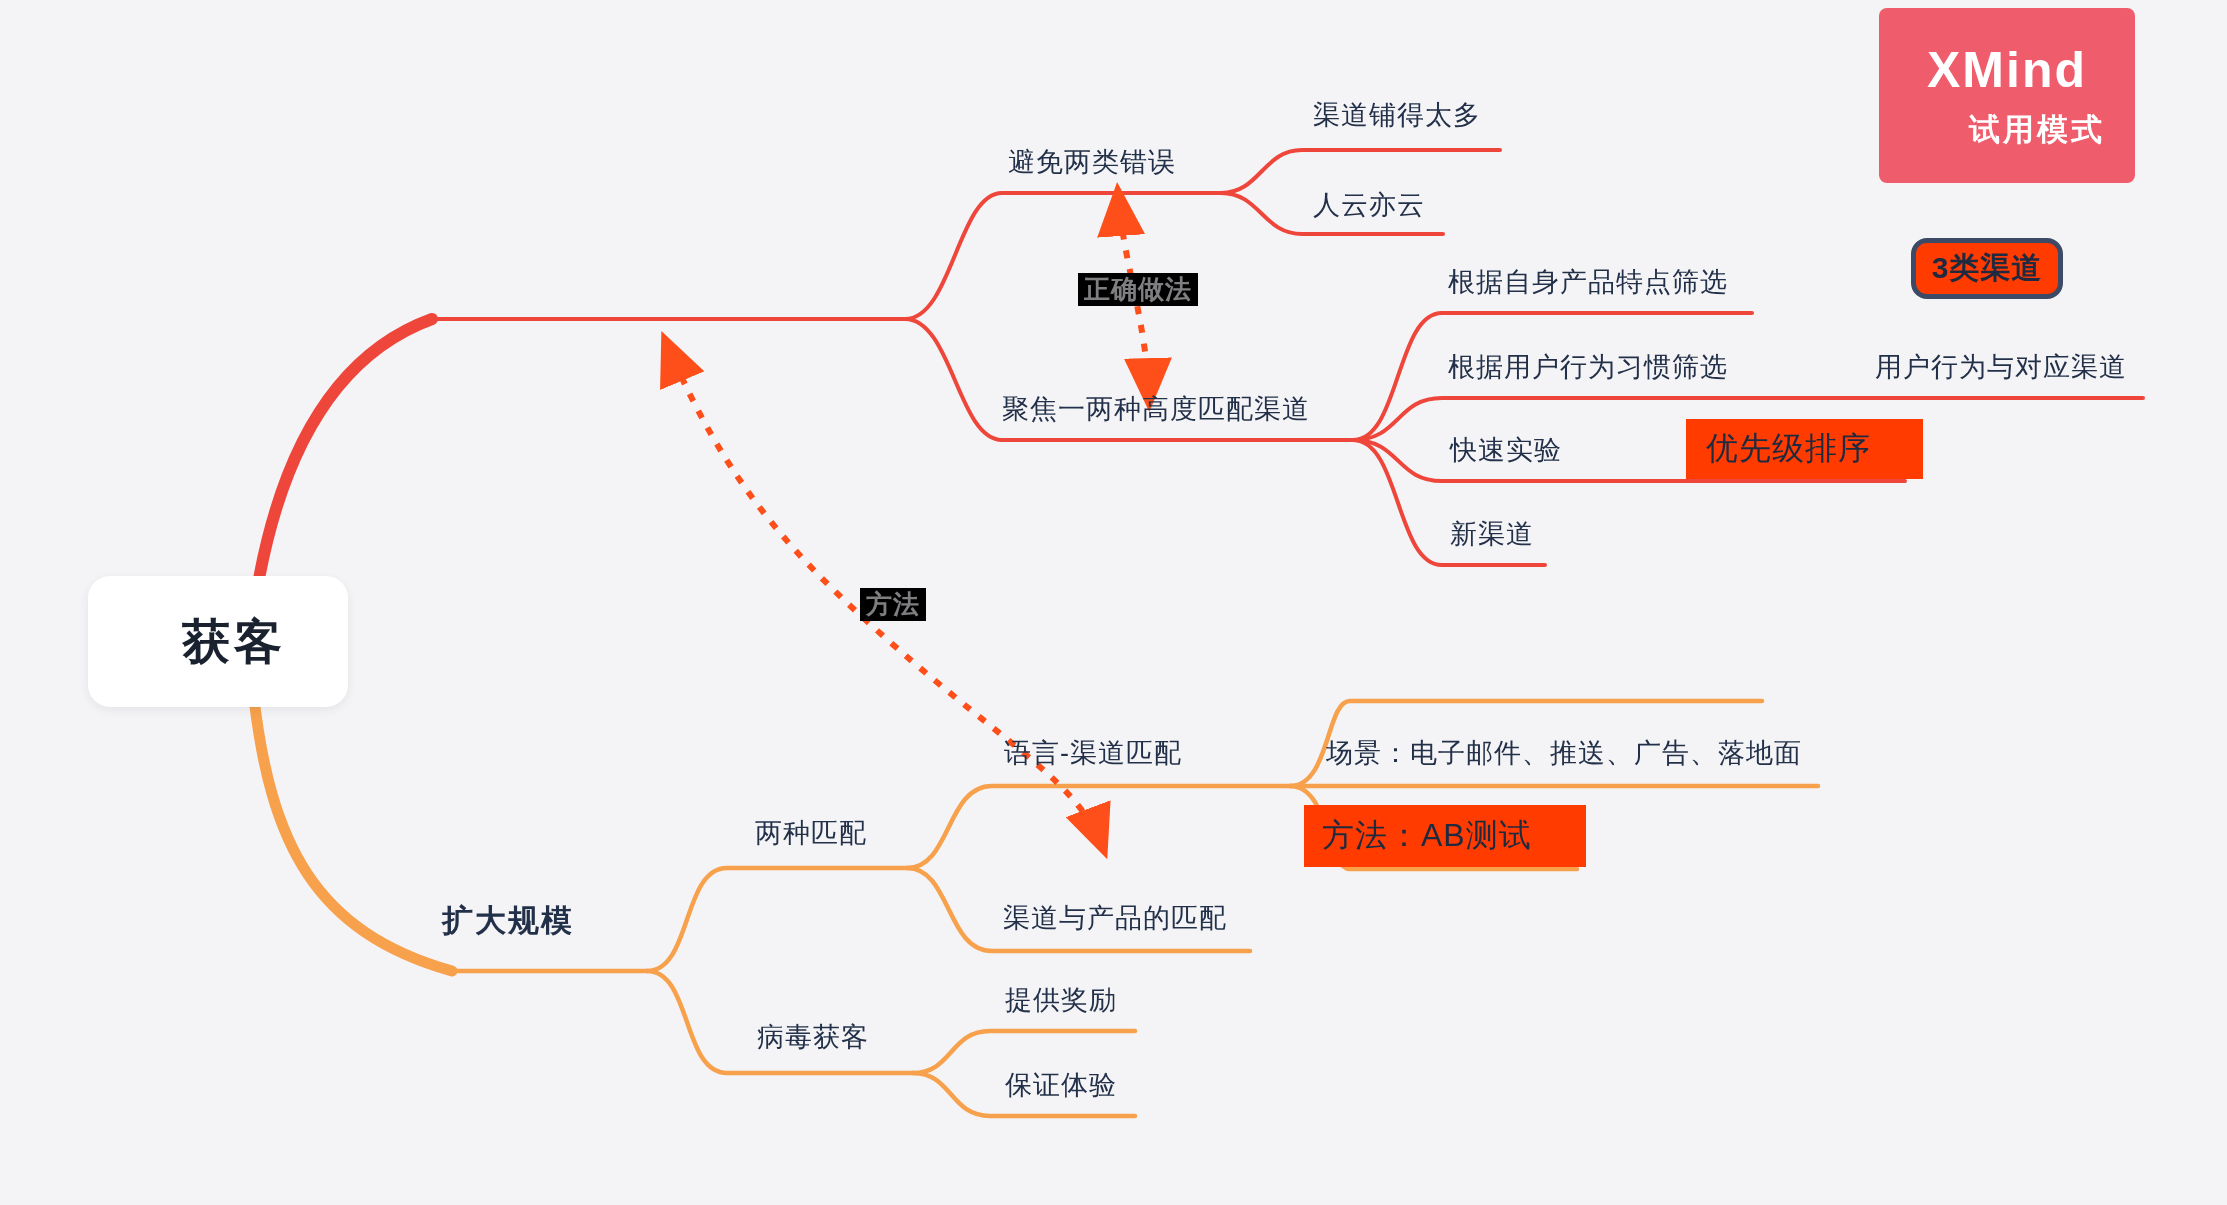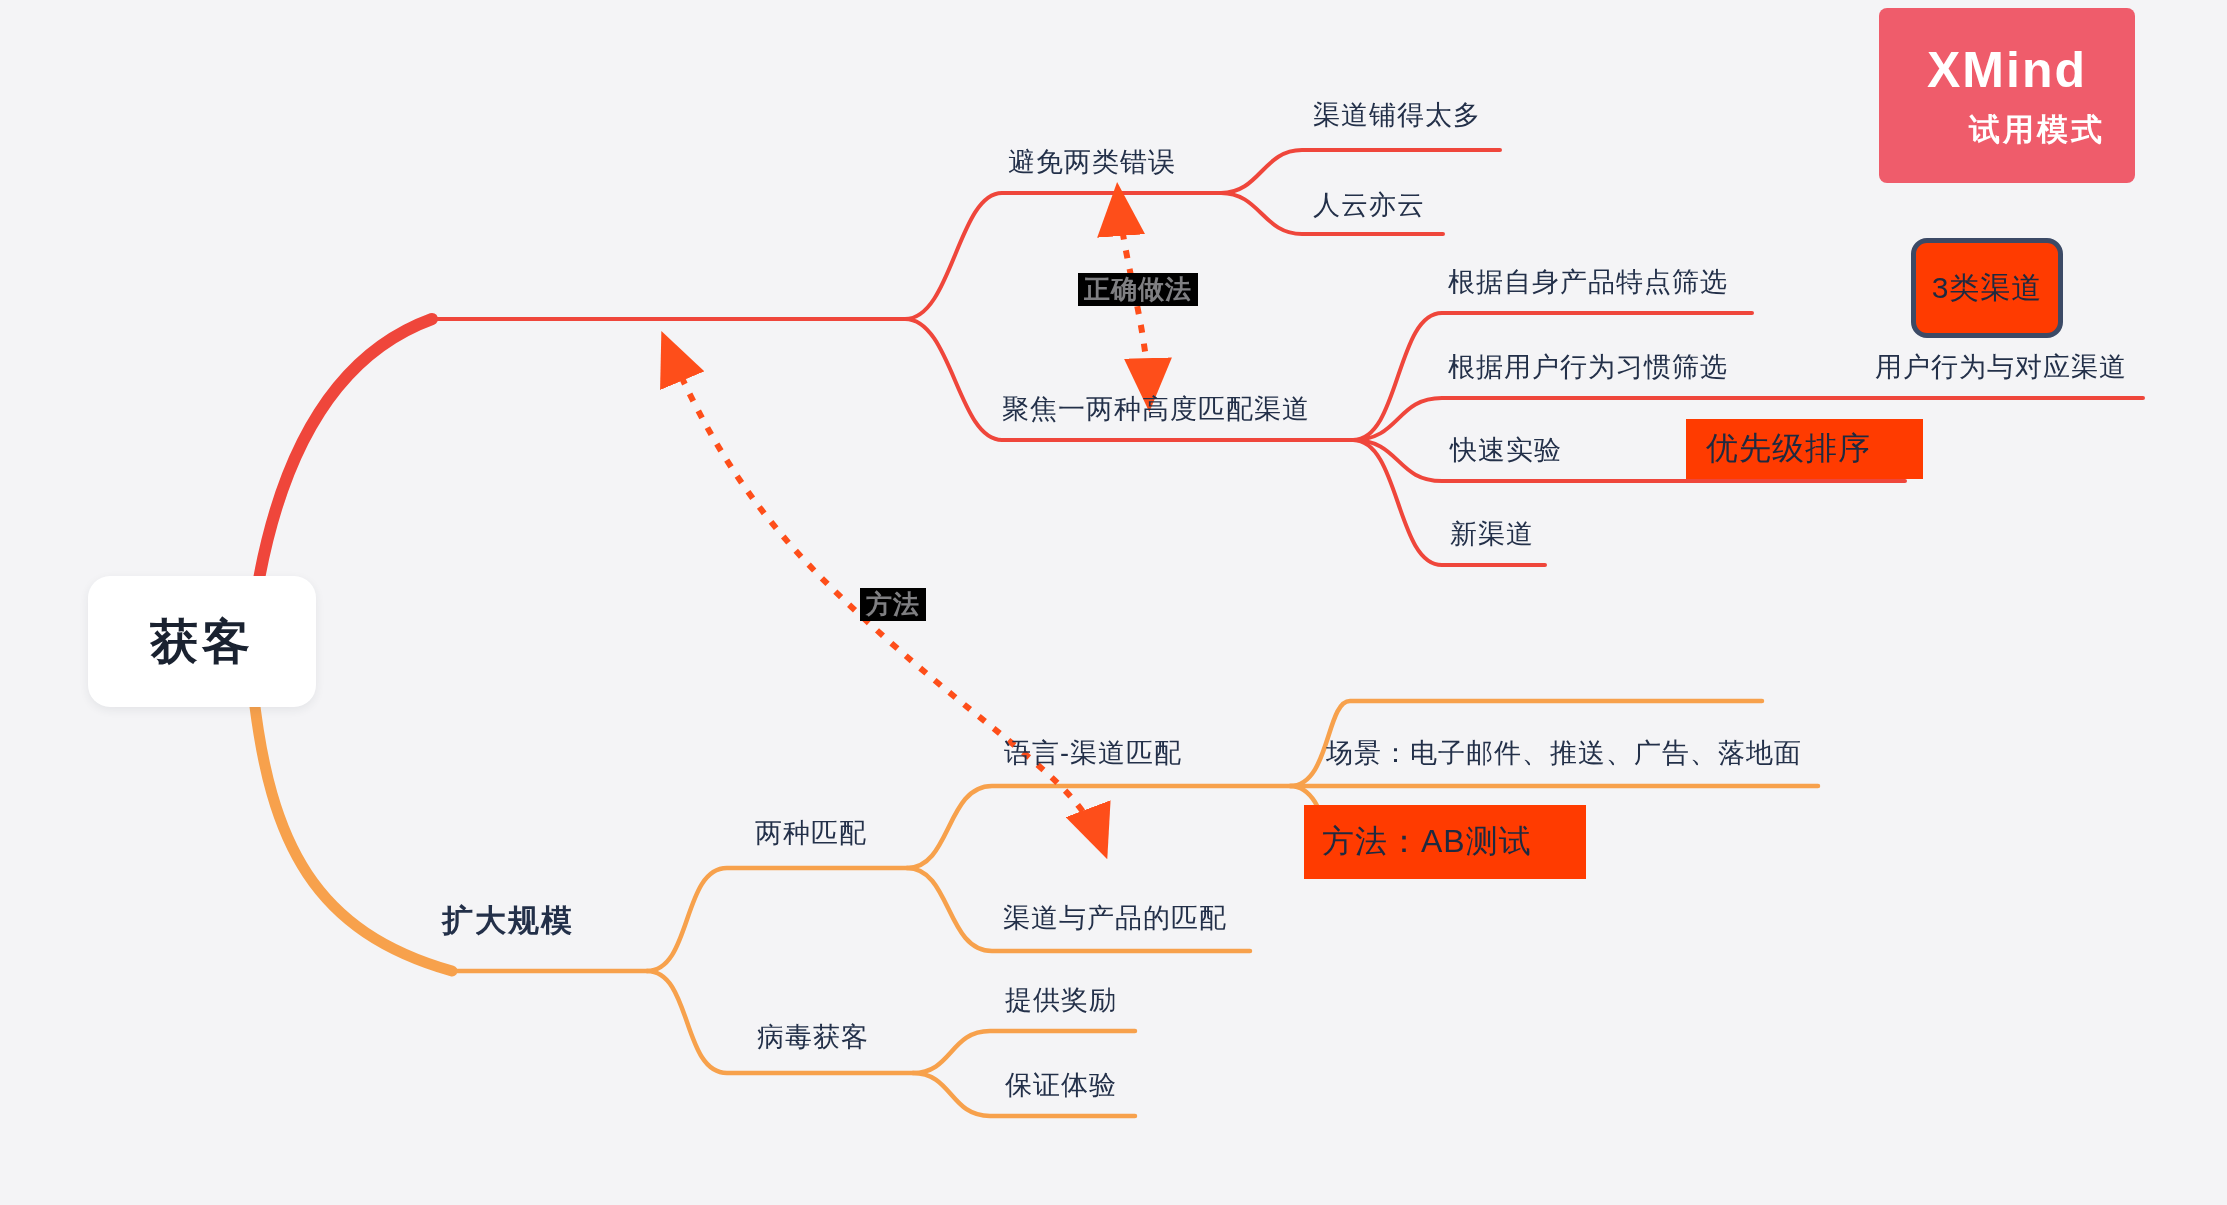--- a/index.html
+++ b/index.html
@@ -15,33 +15,33 @@
     font-size:27px;font-weight:500;color:#233049;
     line-height:1.2;letter-spacing:1px;
   }
   .lbl.big{font-size:31px;font-weight:700;letter-spacing:2px;}
   .lbl.rel{font-size:26px;font-weight:700;color:#7F7F82;background:#000000;padding:1px 6px;}
   .rootbox{
     position:absolute;left:88px;top:576px;width:228px;height:131px;
     background:#FFFFFF;border-radius:22px;
     box-shadow:0 3px 10px rgba(40,50,70,.08);
     display:flex;align-items:center;justify-content:center;
-    font-size:48px;font-weight:700;color:#1A2230;letter-spacing:4px;
+    font-size:48px;font-weight:700;color:#1A2230;letter-spacing:4px;padding-left:32px;
   }
   .hlbox{
     position:absolute;background:#FF3B00;color:#1E2A40;
     display:flex;align-items:center;font-weight:500;
     font-size:32px;letter-spacing:1px;
   }
   .hl-priority{left:1686px;top:419px;width:217px;height:60px;padding-left:20px;}
-  .hl-abtest{left:1304px;top:805px;width:264px;height:74px;padding-left:18px;}
+  .hl-abtest{left:1304px;top:805px;width:264px;height:62px;padding-left:18px;}
   .hl-float{
-    left:1911px;top:238px;width:152px;height:100px;
+    left:1911px;top:238px;width:152px;height:61px;
     border:5px solid #3C4A66;border-radius:16px;
-    justify-content:center;font-weight:400;font-size:30px;box-sizing:border-box;
+    justify-content:center;font-weight:700;font-size:30px;box-sizing:border-box;
   }
   .watermark{
     position:absolute;left:1879px;top:8px;width:256px;height:175px;
     background:#EF5C6B;border-radius:8px;color:#fff;
     display:flex;flex-direction:column;align-items:center;justify-content:center;
   }
   .watermark .brand{font-size:50px;font-weight:800;letter-spacing:2px;}
   .watermark .mode{font-size:31px;font-weight:600;margin-top:10px;margin-left:60px;letter-spacing:3px;}
 </style>
 </head>

